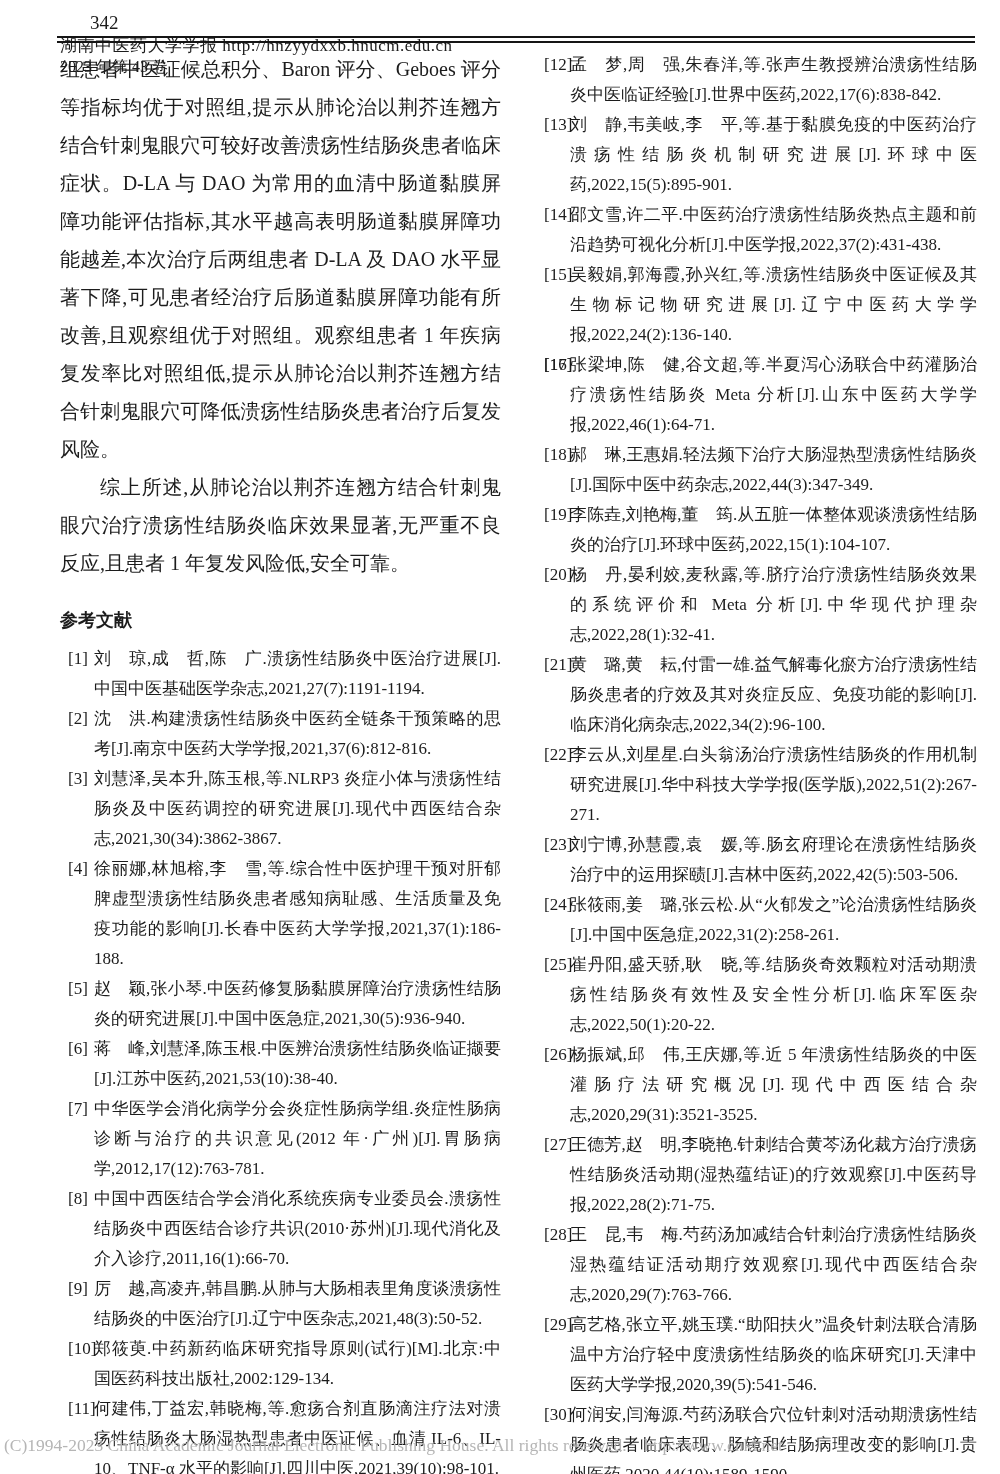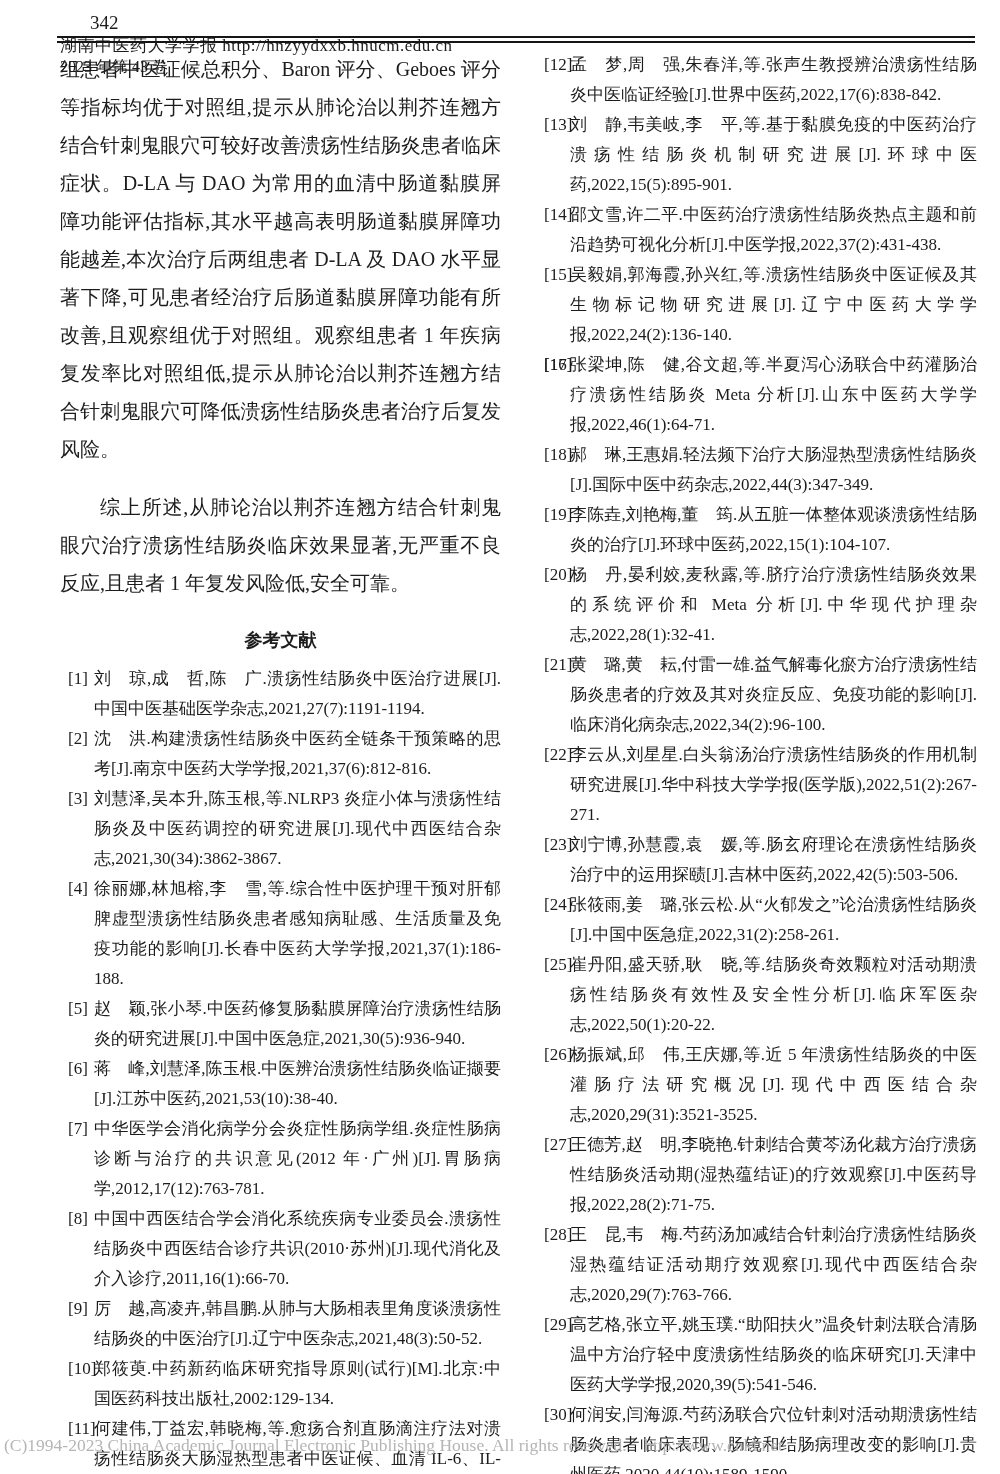--- a/index.html
+++ b/index.html
@@ -41,27 +41,26 @@
   }
   .col-left  { left: 60px;  }
   .col-right { left: 536px; }
   
   .body-text {
     margin: 0;
     font-size: 20px;
     line-height: 38px;
     text-align: justify;
   }
-  .body-text.indent { text-indent: 2em; margin-top: 20px; }
+  .body-text.indent { text-indent: 2em; }
   .refs-heading {
     margin: 26px 0 12px 0;
     font-family: "Liberation Sans", "DejaVu Sans", sans-serif;
     font-weight: bold;
     font-size: 18px;
-    text-align: center;
   }
   
   .ref-list { }
   .ref-item {
     position: relative;
     padding-left: 34px;
     font-size: 17px;
     line-height: 30px;
     text-align: justify;
   }

